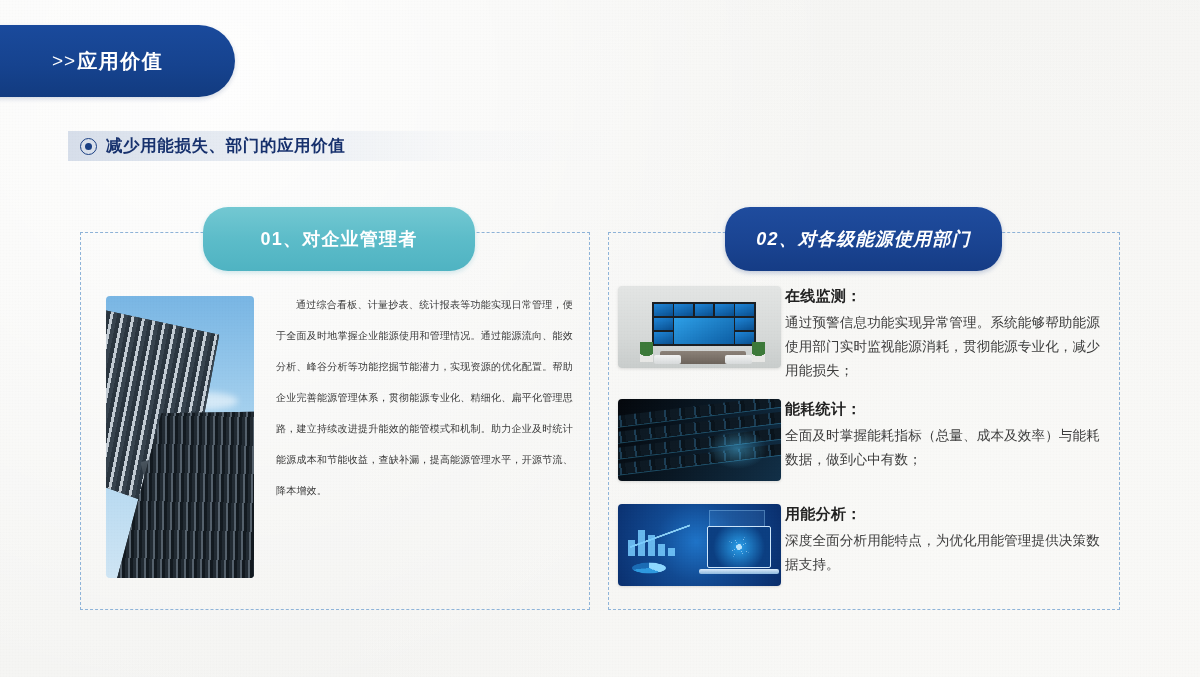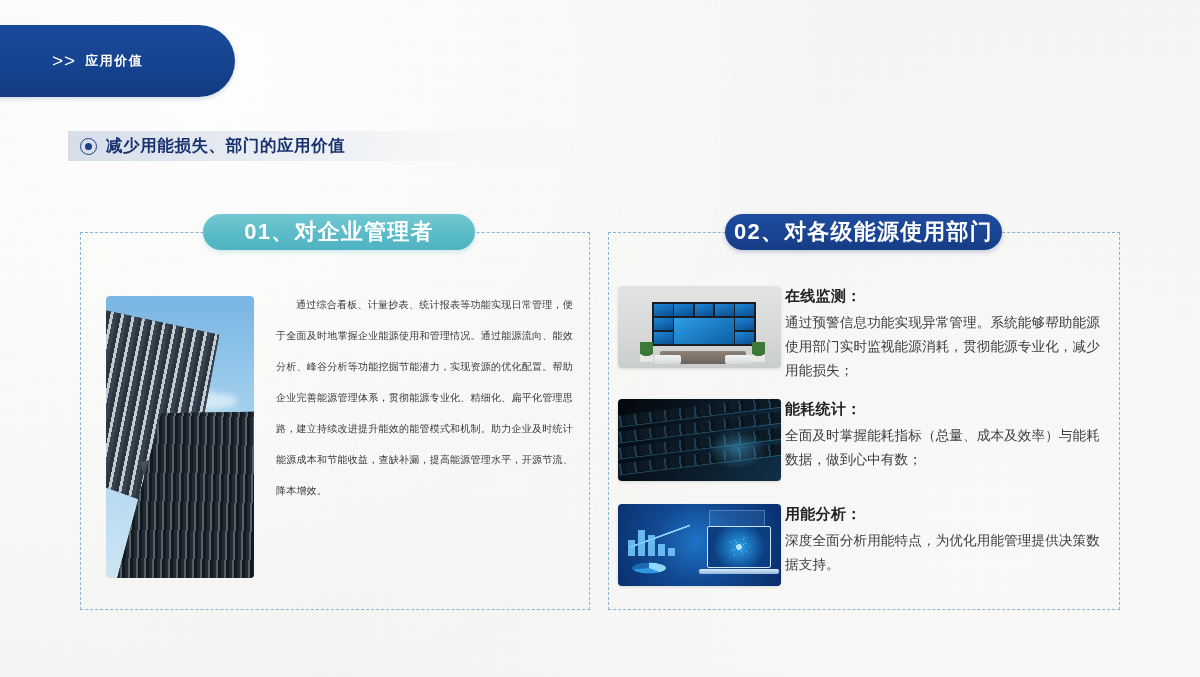--- a/index.html
+++ b/index.html
@@ -49,24 +49,24 @@
   }
   .header-chevrons {
     color: #ffffff;
     font-size: 19px;
     letter-spacing: 1px;
     margin-left: 62px;
     font-weight: 400;
   }
   .header-title {
     color: #ffffff;
-    font-size: 13px;
+    font-size: 20px;
     font-weight: 700;
     letter-spacing: 1.5px;
-    margin-left: 9px;
+    margin-left: 1px;
   }
 
   
   .subtitle-band {
     position: absolute;
     left: 68px;
     top: 131px;
     width: 552px;
     height: 30px;
     background: linear-gradient(90deg, rgba(208,217,231,0.85) 0%, rgba(221,228,238,0.6) 35%, rgba(238,241,246,0.25) 70%, rgba(247,247,245,0) 100%);
@@ -108,43 +108,44 @@
   .card {
     position: absolute;
     border: 1px dashed #8fb4d9;
     box-sizing: border-box;
   }
   .card-left  { left: 80px;  top: 232px; width: 510px; height: 378px; }
   .card-right { left: 608px; top: 232px; width: 512px; height: 378px; }
 
   .pill {
     position: absolute;
-    top: 214px;
-    height: 36px;
+    top: 207px;
+    height: 64px;
     border-radius: 25px;
     display: flex;
     align-items: center;
     justify-content: center;
     color: #ffffff;
-    font-size: 22px;
+    font-size: 18px;
     font-weight: 700;
     letter-spacing: 1.2px;
     z-index: 6;
   }
   .pill-01 {
     left: 203px;
     width: 272px;
     background: linear-gradient(180deg, #73c8d2 0%, #5cbcc9 50%, #4fb3c2 100%);
     box-shadow: 0 2px 5px rgba(80,170,190,0.25);
   }
   .pill-02 {
     left: 725px;
     width: 277px;
     background: linear-gradient(180deg, #1f4c9e 0%, #1a4492 55%, #153c85 100%);
     box-shadow: 0 2px 5px rgba(25,60,130,0.25);
+    font-style: italic;
   }
 
   
   .left-photo {
     position: absolute;
     left: 106px;
     top: 296px;
     width: 148px;
     height: 282px;
     border-radius: 4px;

